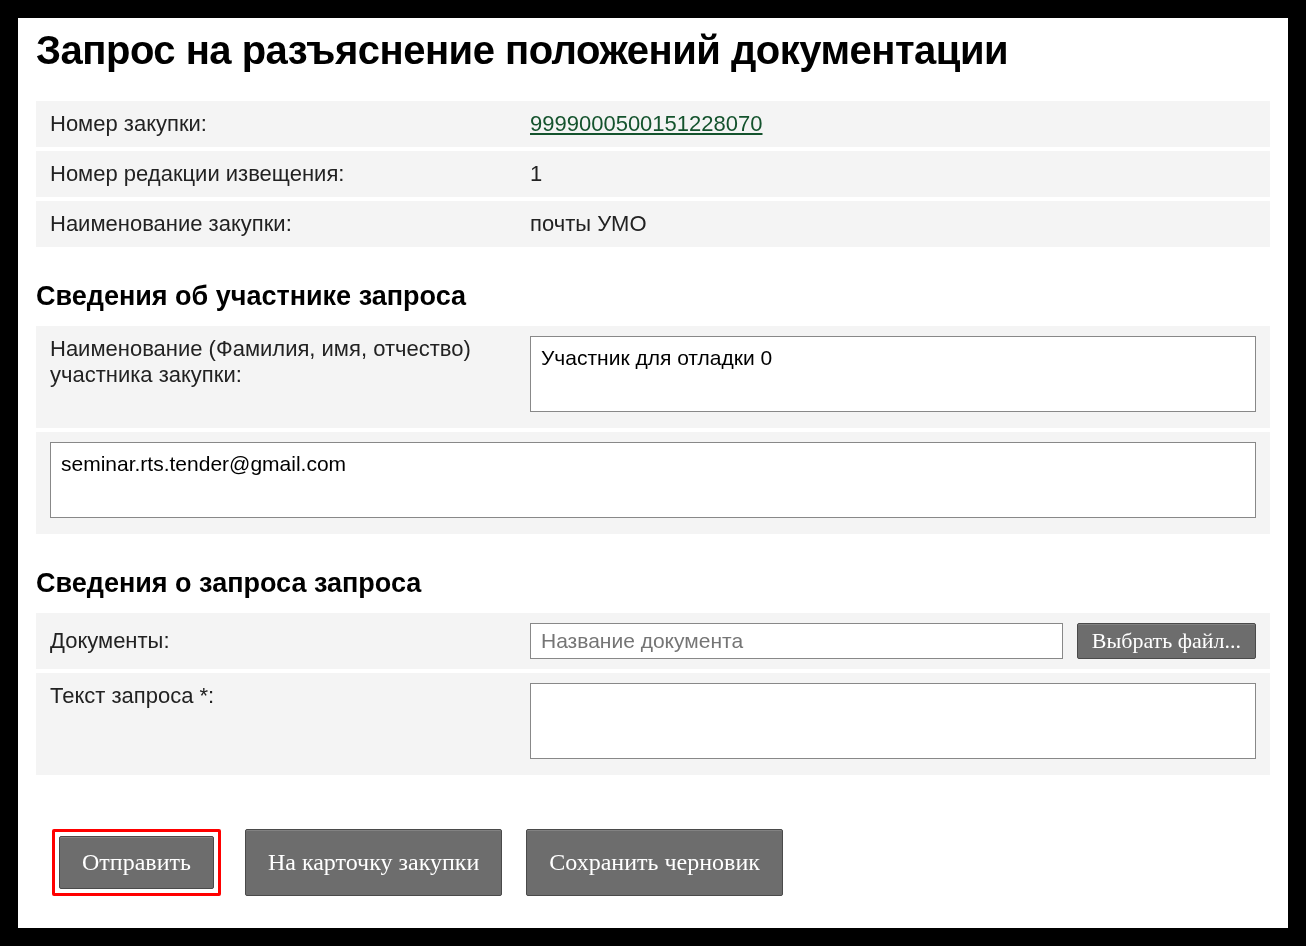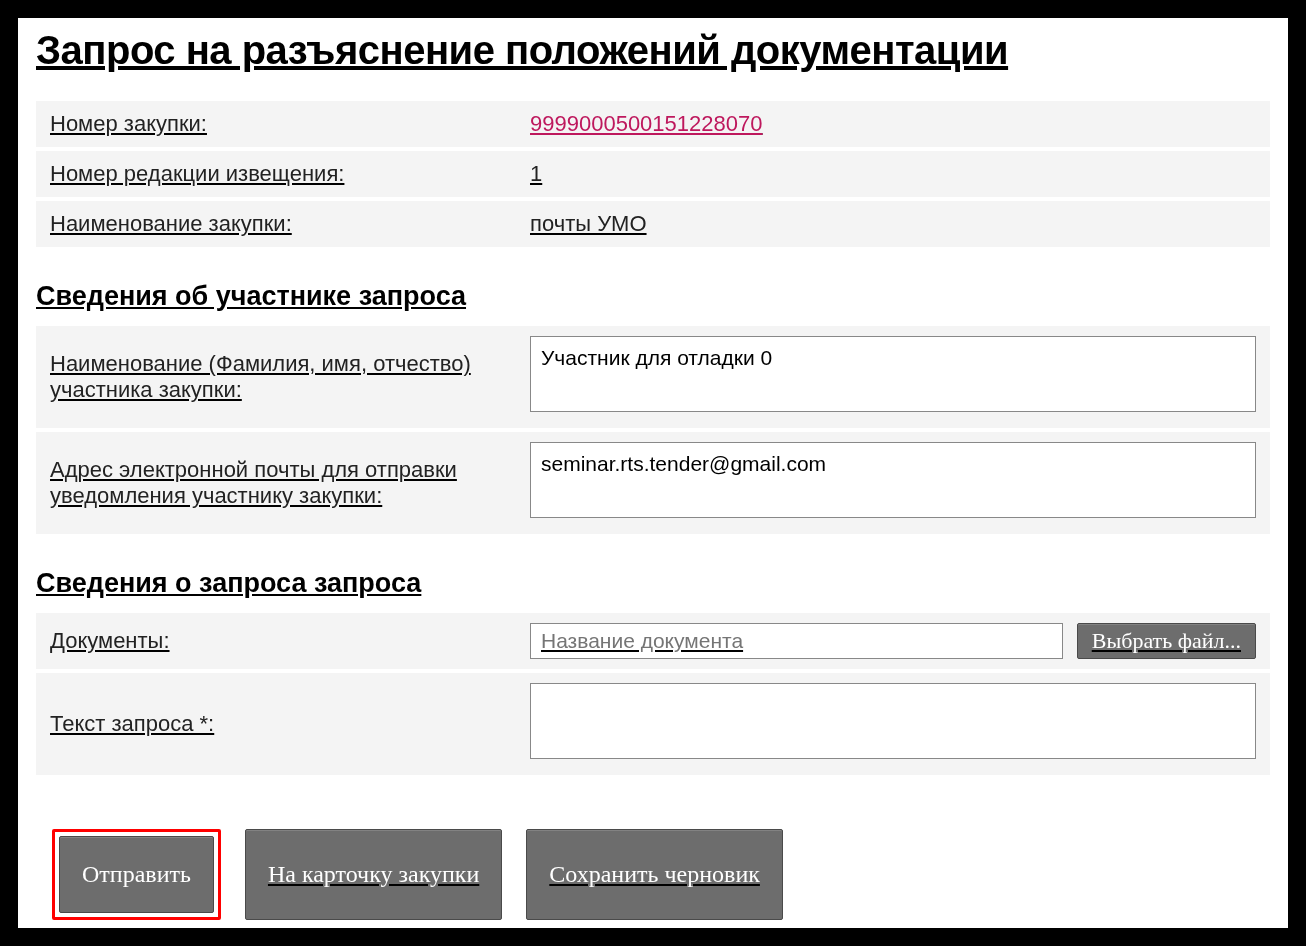--- a/index.html
+++ b/index.html
@@ -13,21 +13,20 @@
   }
   .outer {
     margin:17px;
     width:1272px;
     height:912px;
     background:#fff;
     border:1px solid #000;
     padding:0 18px;
     overflow:hidden;
     position:relative;
-    text-decoration:underline;
   }
   h1 {
     font-size:40px;
     font-weight:700;
     margin:10px 0 28px 0;
     letter-spacing:-0.5px;
   }
   h2 {
     font-size:27px;
     font-weight:700;
@@ -48,51 +47,51 @@
     flex:0 0 480px;
     padding-right:20px;
     color:#222;
     font-weight:400;
   }
   .value {
     flex:1 1 auto;
     color:#222;
   }
   .value a {
-    color:#be185d;
+    color:#14532d;
     text-decoration:underline;
   }
   textarea.ta {
     width:100%;
     resize:none;
     font-family:inherit;
     font-size:21px;
     padding:8px 10px;
     border:1px solid #888;
     background:#fff;
     line-height:1.25;
     height:76px;
   }
-  .row-textarea { align-items:center; }
+  .row-textarea { align-items:flex-start; }
   .doc-row { align-items:center; }
   .doc-controls { flex:1 1 auto; display:flex; align-items:center; gap:14px;}
   input.docname {
     flex:1 1 auto;
     font-family:inherit;
     font-size:21px;
     padding:4px 10px;
     border:1px solid #888;
     height:36px;
   }
   .btn {
     background:#6d6d6d;
     color:#fff;
     font-family:"Palatino Linotype","Book Antiqua",Georgia,serif;
     font-size:24px;
-    padding:24px 22px;
+    padding:12px 22px;
     border:1px solid #4a4a4a;
     border-radius:2px;
     cursor:pointer;
     white-space:nowrap;
     box-shadow: inset 0 1px 0 rgba(255,255,255,.15);
   }
   .btn-file { font-size:22px; padding:4px 14px; height:36px; }
   .footer {
     display:flex;
     gap:24px;
@@ -132,21 +131,20 @@
 
   <h2>Сведения об участнике запроса</h2>
   <div class="panel">
     <div class="row row-textarea">
       <div class="label">Наименование (Фамилия, имя, отчество) участника закупки:</div>
       <div class="value">
         <textarea class="ta" style="">Участник для отладки 0</textarea>
       </div>
     </div>
     <div class="row row-textarea">
-      <div class="label">Адрес электронной почты для отправки уведомления участнику закупки:</div>
       <div class="value">
         <textarea class="ta" style="">seminar.rts.tender@gmail.com</textarea>
       </div>
     </div>
   </div>
 
   <h2>Сведения о запроса запроса</h2>
   <div class="panel">
     <div class="row doc-row">
       <div class="label">Документы:</div>

